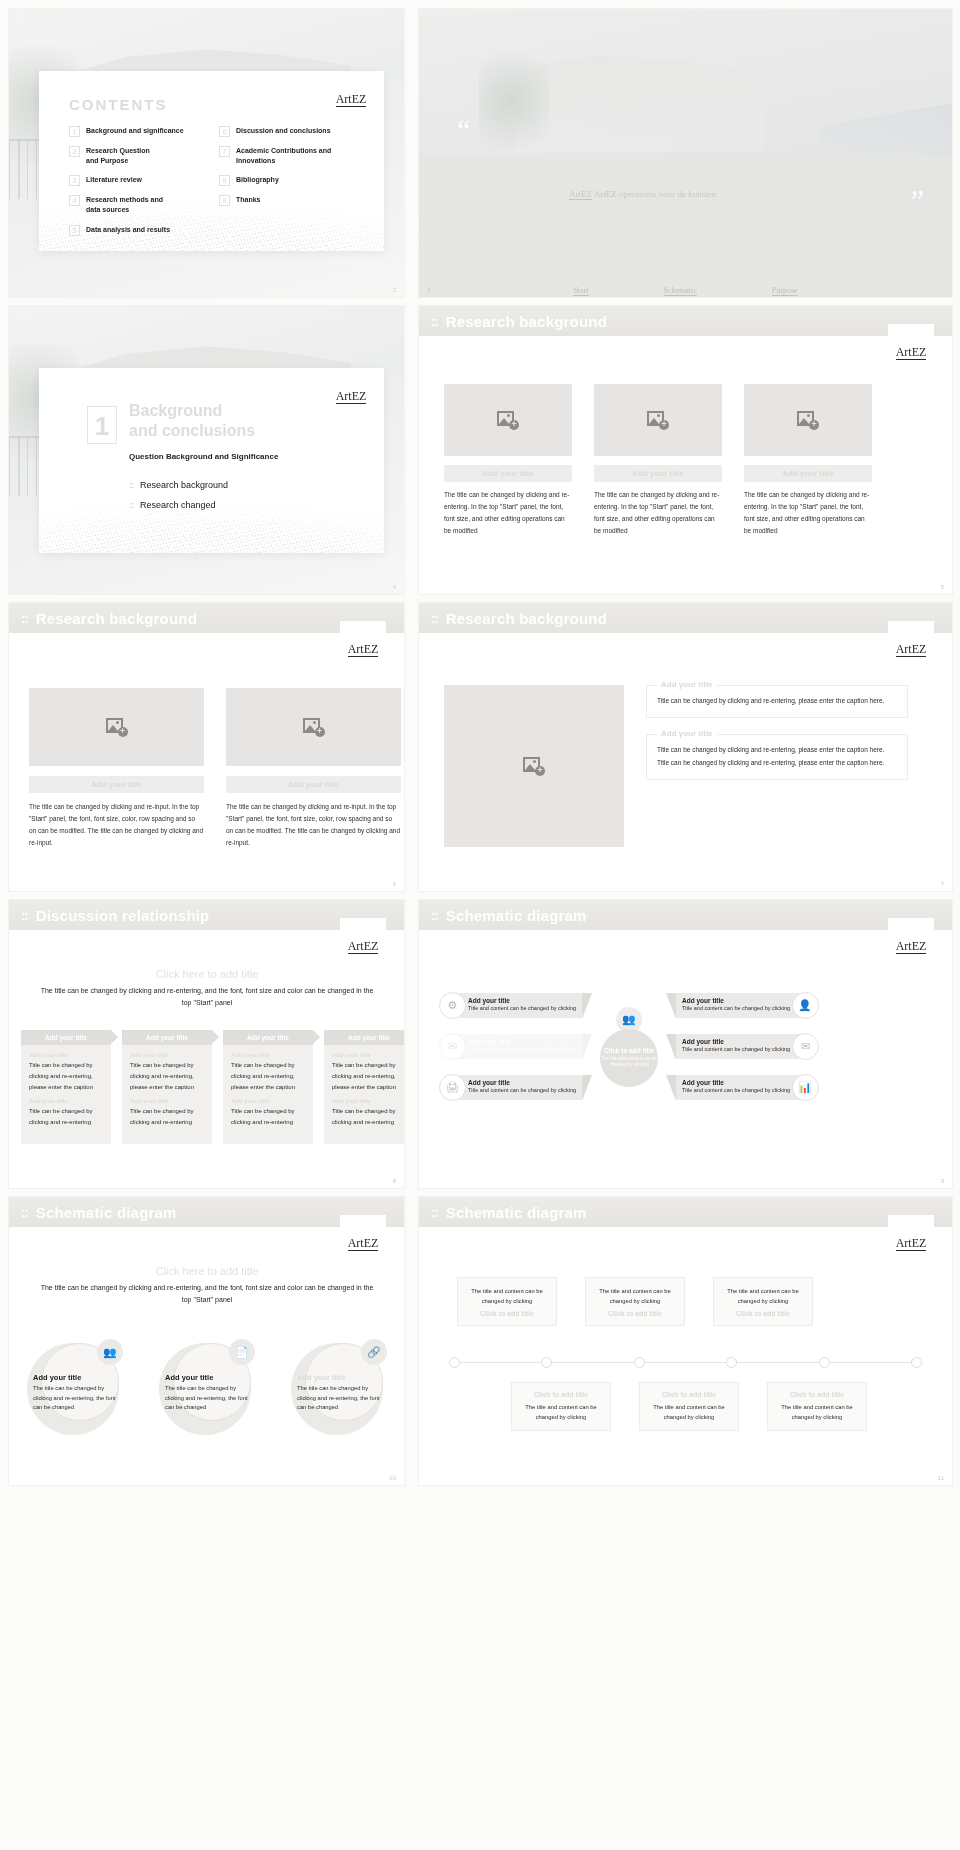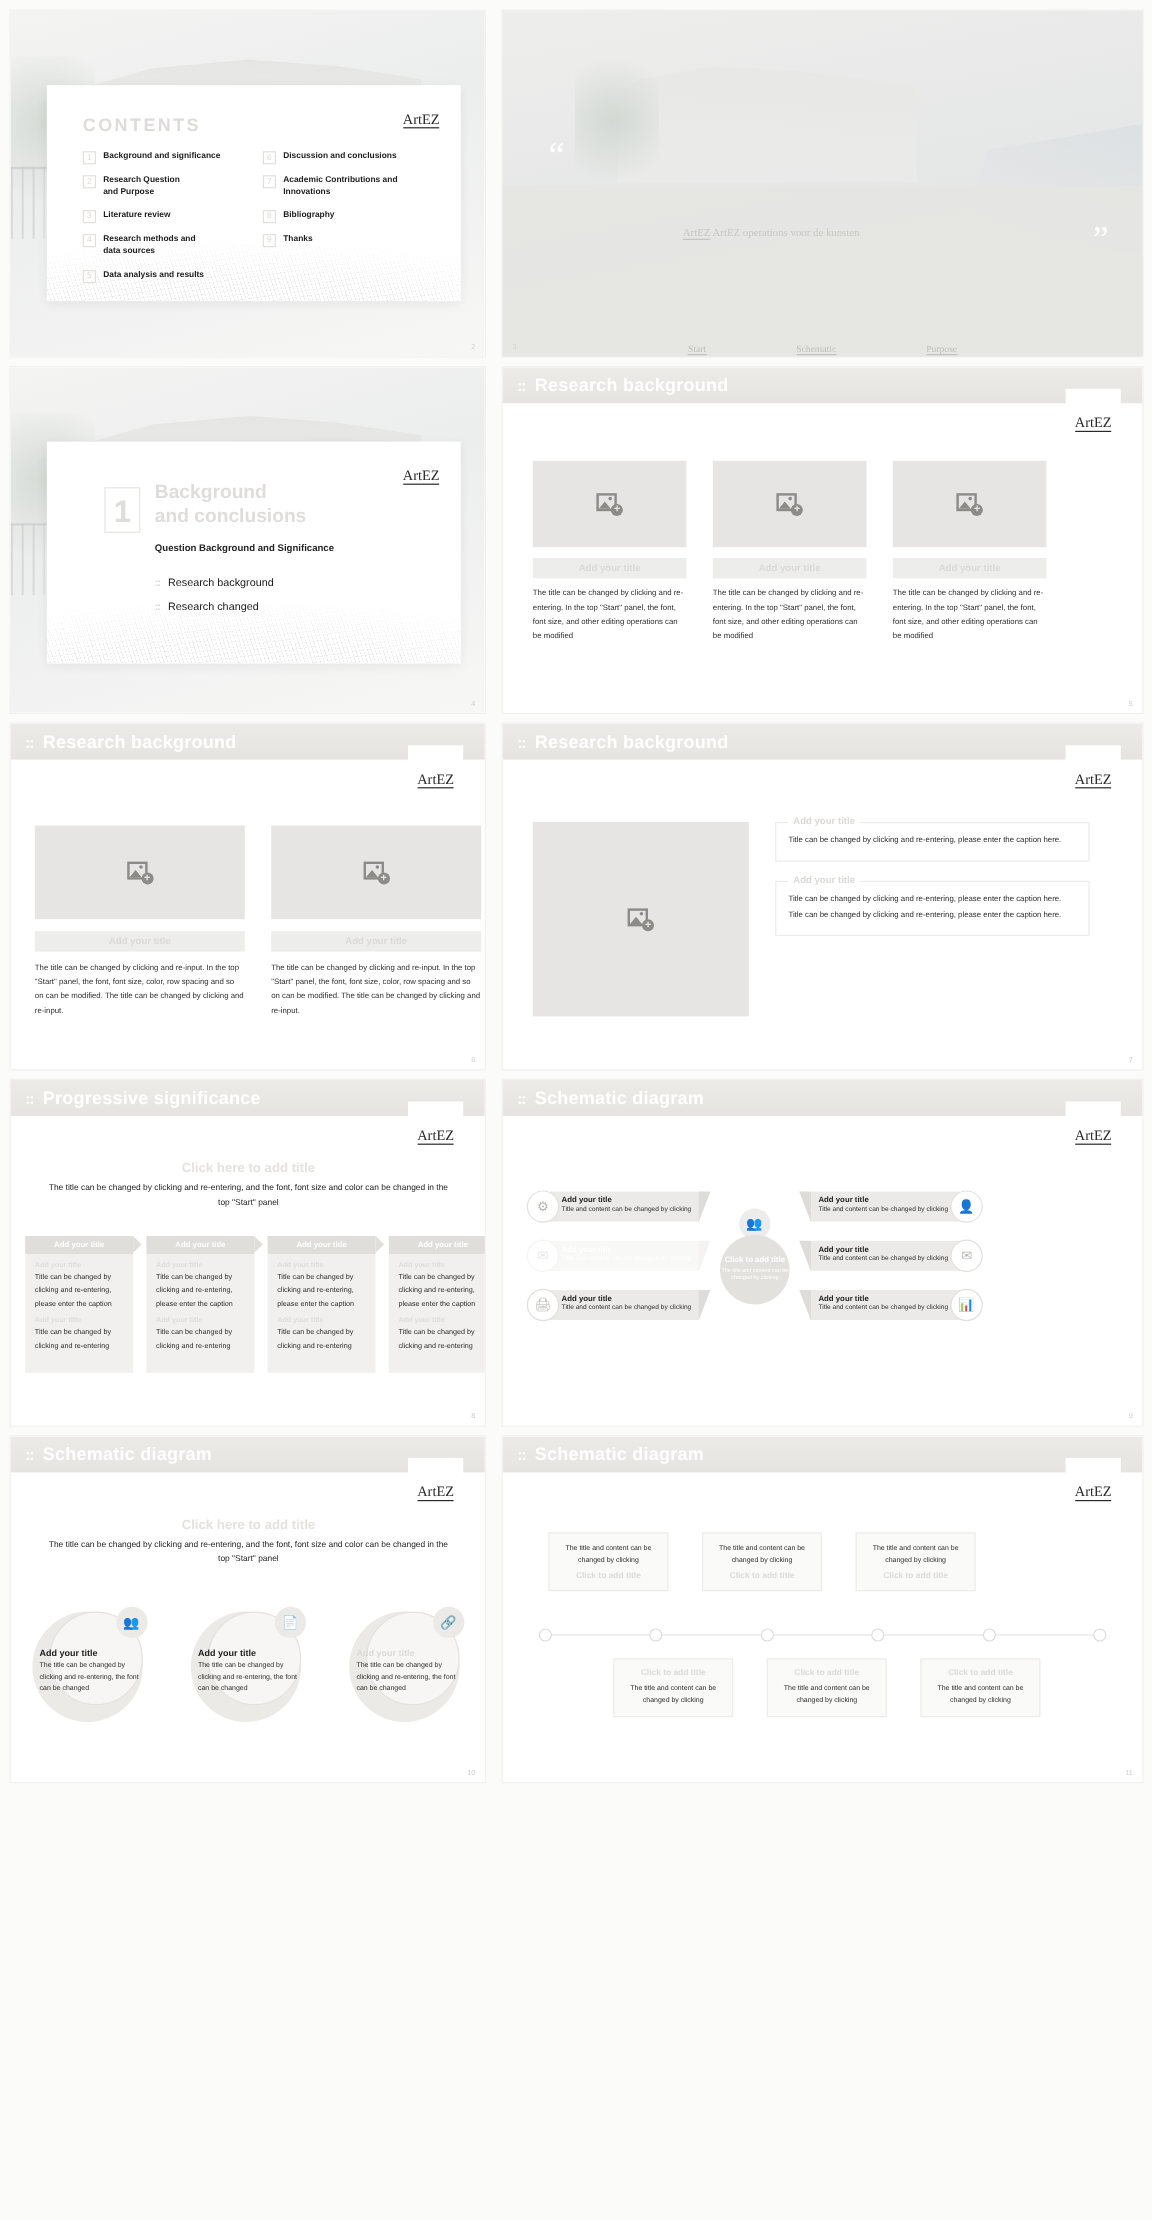--- a/index.html
+++ b/index.html
@@ -154,21 +154,21 @@
   .bigc.faded .lbl .t{ color:#dcdad7; } .bigc.faded .lbl .s{ color:#2b2b2b; }
 
   
   .tl-box{ border:1px solid #eeecea; background:#fafaf9; padding:8px 7px; text-align:center; width:100px;}
   .tl-box .s{ font-size:5.8px;color:#2b2b2b;line-height:1.75;}
   .tl-box .t{ font-size:7px;color:#dcdad7;font-weight:bold;margin-top:4px;}
   .tl-line{ position:absolute; left:18px; right:18px; top:0; height:1px; background:#e6e4e1;}
   .tl-dot{ width:11px;height:11px;border-radius:50%;border:1px solid #ddd; background:#fff;}
 
   .centre-h{ text-align:center; }
-  .centre-h .big{ font-size:11px; color:#e4e2df; font-weight:bold; }
+  .centre-h .big{ font-size:11px; color:#e4e2df; font-weight:normal; }
   .centre-h .sub{ font-size:7px; color:#242424; line-height:1.75; margin-top:5px;}
 </style>
 </head>
 <body>
 
 <div class="page">
 
 <div class="grid">
 
   <div class="cell">
@@ -412,21 +412,21 @@
     </div>
   </div>
 </div>
 
 <div class="grid">
 
   <div class="cell">
     <div class="slide left">
       <div class="hdrbar">
         <span class="dots">::</span>
-        <span class="ttl">Progressive significance</span>
+        <span class="ttl">Discussion relationship</span>
       </div>
       <div class="logo below">
             <span>ArtEZ</span>
           </div>
 
       <div class="centre-h" style="position:absolute;left:28px;top:68px;width:340px;">
         <div class="big">Click here to add title</div>
         <div class="sub">The title can be changed by clicking and re-entering, and the font, font size and color can be changed in the top "Start" panel</div>
       </div>
 

